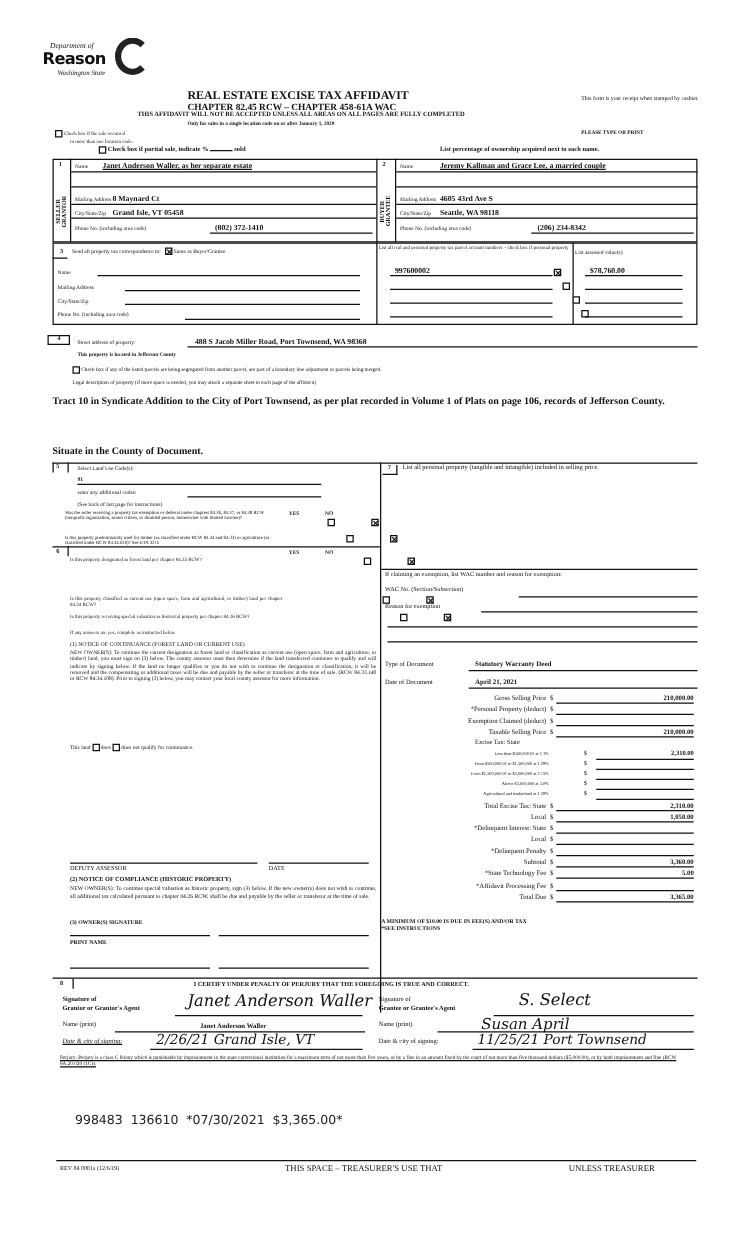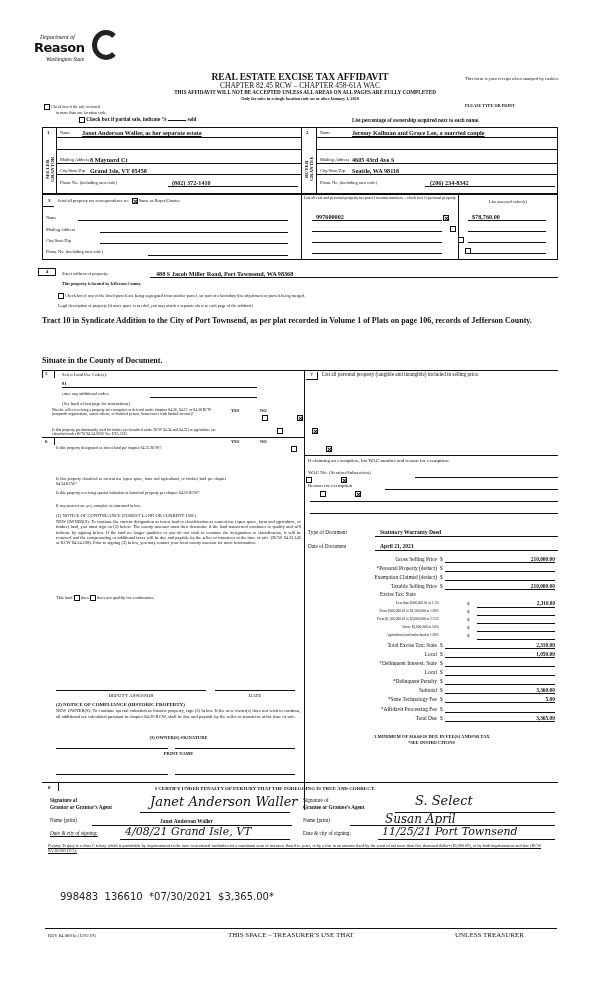--- a/index.html
+++ b/index.html
@@ -12,39 +12,39 @@
   .chk.x::before, .chk.x::after { content: ""; position: absolute; left: 0; top: 1.5px; width: 5px; height: 1px; background: #111; }
   .chk.x::before { transform: rotate(45deg); }
   .chk.x::after { transform: rotate(-45deg); }
   .line { position: absolute; border-bottom: 1px solid #111; }
   .fv { font-weight: bold; font-size: 6.2px; }
   .sm { font-size: 4.4px; }
   .box { position: absolute; border: 1px solid #111; }
   .secnum { display: inline-block; font-weight: bold; font-size: 5px; }
   .vert { position: absolute; writing-mode: vertical-rl; transform: rotate(180deg); font-size: 5px; font-weight: bold; text-align: center; line-height: 1; }
   .right { text-align: right; }
-  .center { text-align: center; }
+  .center { }
   .sig { font-family: "DejaVu Serif", serif; font-style: italic; font-size: 12px; color: #111; }
   .tax-row { position: absolute; left: 0; width: 100%; height: 9px; }
 </style>
 </head>
 <body>
 
 
 
 
 <div class="abs" style="left:34px;top:30px;width:90px;height:42px;">
   <div class="abs" style="left:58px;top:0;width:28px;height:30px;border-radius:50%;border:5px solid #222;border-right-color:transparent;"></div>
   <div class="abs" style="left:6px;top:4px;font-size:6px;font-style:italic;">Department of</div>
   <div class="abs b" style="left:0;top:11px;font-size:13px;font-family:'DejaVu Sans',sans-serif;letter-spacing:-0.5px;">Reason</div>
   <div class="abs" style="left:12px;top:26px;font-size:5.5px;font-style:italic;">Washington State</div>
 </div>
 
 <div class="abs center b" style="left:150px;top:72px;width:300px;font-size:9.5px;">REAL ESTATE EXCISE TAX AFFIDAVIT</div>
-<div class="abs center" style="left:150px;top:82px;width:300px;font-size:7.5px;">CHAPTER 82.45 RCW – CHAPTER 458-61A WAC</div>
+<div class="abs center" style="left:150px;top:82px;width:300px;font-size:7.5px;font-weight:bold;">CHAPTER 82.45 RCW – CHAPTER 458-61A WAC</div>
 <div class="abs center b" style="left:110px;top:90px;width:390px;font-size:5.2px;">THIS AFFIDAVIT WILL NOT BE ACCEPTED UNLESS ALL AREAS ON ALL PAGES ARE FULLY COMPLETED</div>
 <div class="abs center b" style="left:150px;top:97px;width:300px;font-size:4.2px;">Only for sales in a single location code on or after January 1, 2020</div>
 <div class="abs" style="left:465px;top:76px;width:95px;font-size:4.6px;">This form is your receipt when stamped by cashier.</div>
 <div class="abs b" style="left:465px;top:104px;font-size:4.2px;">PLEASE TYPE OR PRINT</div>
 
 <div class="abs" style="left:44px;top:104px;">
   <span class="chk"></span>
   <span class="sm" style="font-size:4px;">Check box if the sale occurred</span>
 </div>
 <div class="abs" style="left:56px;top:111px;font-size:4px;">in more than one location code.</div>
@@ -346,21 +346,21 @@
 <div class="abs b" style="left:50px;top:798px;font-size:5.2px;">Signature of</div>
 <div class="abs b" style="left:50px;top:805px;font-size:5.2px;">Grantor or Grantor's Agent</div>
 <div class="abs sig" style="left:150px;top:795px;font-size:13px;">Janet Anderson Waller</div>
 <div class="line" style="left:140px;top:812px;width:150px;"></div>
 
 <div class="abs" style="left:50px;top:818px;font-size:5.2px;">Name (print)</div>
 <div class="abs b" style="left:160px;top:818px;font-size:5.4px;">Janet Anderson Waller</div>
 <div class="line" style="left:92px;top:825px;width:200px;"></div>
 
 <div class="abs u" style="left:50px;top:831px;font-size:5.2px;font-style:italic;">Date &amp; city of signing:</div>
-<div class="abs sig" style="left:125px;top:826px;font-size:11px;">4/08/21 Grand Isle, VT</div>
+<div class="abs sig" style="left:125px;top:826px;font-size:11px;">2/26/21 Grand Isle, VT</div>
 <div class="line" style="left:120px;top:839px;width:170px;"></div>
 
 <div class="abs" style="left:303px;top:798px;font-size:5.2px;">Signature of</div>
 <div class="abs b" style="left:303px;top:805px;font-size:5.2px;">Grantee or Grantee's Agent</div>
 <div class="abs sig" style="left:415px;top:794px;font-size:13px;">S. Select</div>
 <div class="line" style="left:395px;top:812px;width:160px;"></div>
 
 <div class="abs" style="left:303px;top:818px;font-size:5.2px;">Name (print)</div>
 <div class="abs sig" style="left:385px;top:813px;font-size:12px;">Susan April</div>
 <div class="line" style="left:350px;top:825px;width:205px;"></div>

